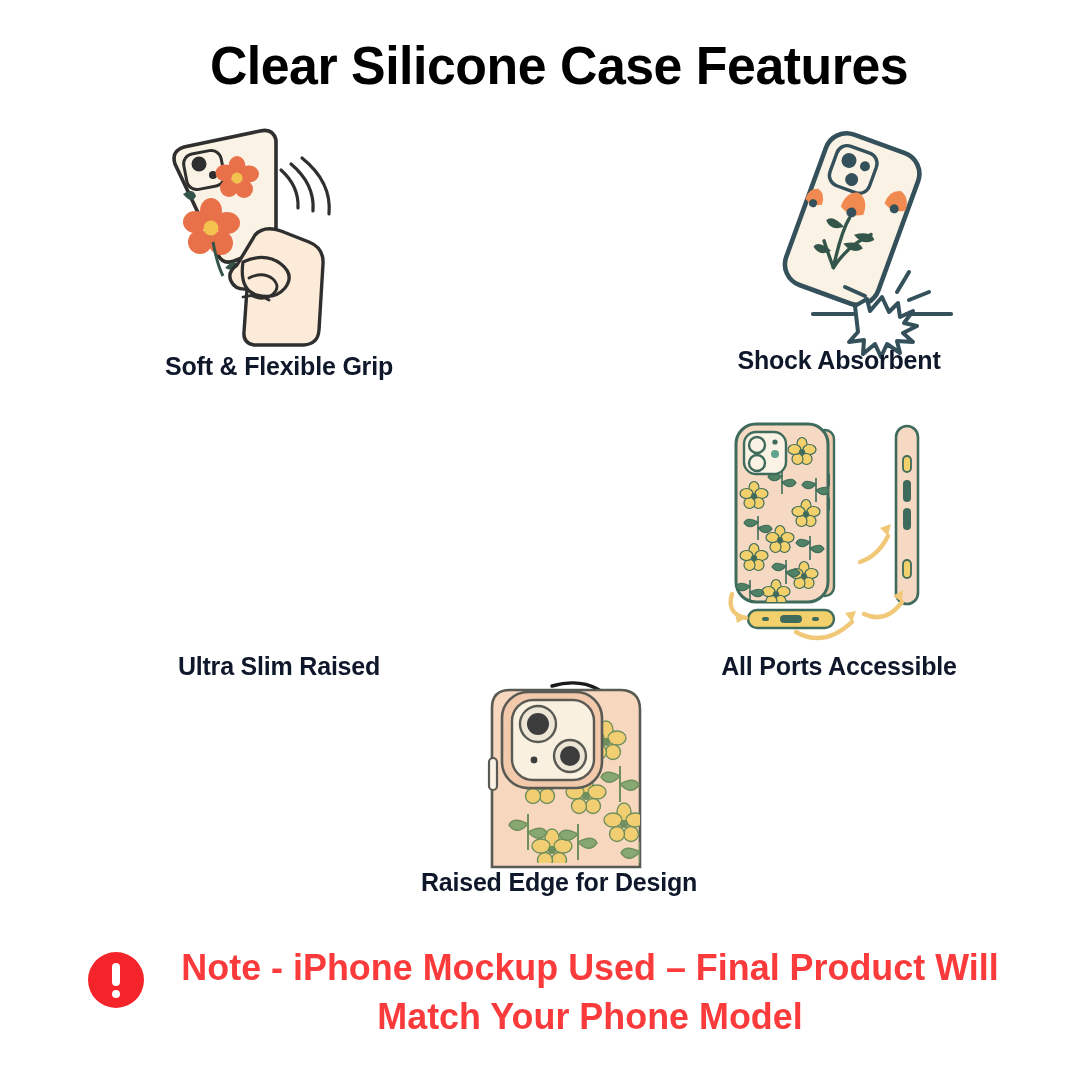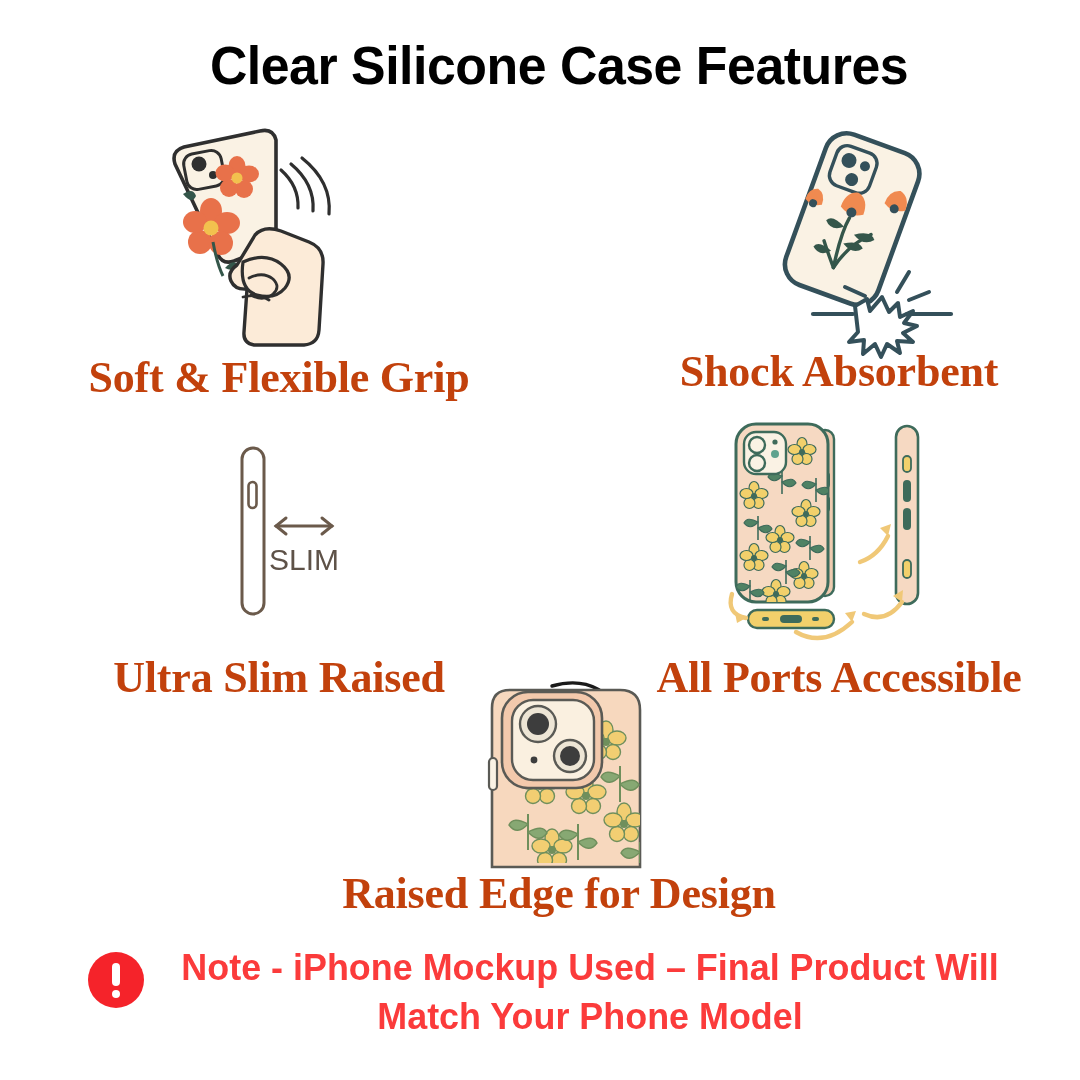--- a/index.html
+++ b/index.html
@@ -20,24 +20,24 @@
     font-weight:700;
     font-size:54px;
     letter-spacing:-0.5px;
     color:#000000;
     transform:scaleX(0.96);
   }
 
   
   .flabel{
     position:absolute;
-    font-family:Liberation Serif, serif;
+    font-family:Liberation Sans, sans-serif;
     font-weight:700;
-    font-size:44px;
-    color:#c2410c;
+    font-size:25px;
+    color:#0f172a;
     text-align:center;
     white-space:nowrap;
     letter-spacing:-0.2px;
   }
   #label-grip{top:352px;left:0;width:520px;}
   #label-shock{top:346px;left:560px;width:520px;}
   #label-slim{top:652px;left:0;width:520px;}
   #label-ports{top:652px;left:560px;width:520px;}
   #label-camera{top:868px;left:0;width:1080px;}
 
@@ -197,36 +197,20 @@
                l -15 2 l 9 -10 z" fill="#FFFFFF" stroke="#34505A" stroke-width="4" stroke-linejoin="round"></path>
 
       <g stroke="#34505A" stroke-width="4" stroke-linecap="round">
         <line x1="146" y1="172" x2="126" y2="163"></line>
         <line x1="178" y1="168" x2="190" y2="148"></line>
         <line x1="190" y1="176" x2="210" y2="168"></line>
       </g>
     </svg>
   </div>
 
-  <div class="illus" id="illus-slim">
-    <svg width="180" height="200" viewBox="0 0 180 200">
-
-      <rect x="38" y="18" width="22" height="166" rx="11" fill="#FFFFFF" stroke="#6B5A4B" stroke-width="3"></rect>
-
-      <rect x="44.5" y="52" width="8" height="26" rx="4" fill="#FFFFFF" stroke="#6B5A4B" stroke-width="2.6"></rect>
-
-      <g stroke="#6B5A4B" stroke-width="3" stroke-linecap="round" fill="none">
-        <line x1="72" y1="96" x2="128" y2="96"></line>
-        <polyline points="82,88 72,96 82,104"></polyline>
-        <polyline points="118,88 128,96 118,104"></polyline>
-      </g>
-
-      <text x="100" y="140" text-anchor="middle" font-family="Liberation Sans, sans-serif" font-size="30" fill="#5E5248">SLIM</text>
-    </svg>
-  </div>
 
   <div class="illus" id="illus-ports">
     <svg width="230" height="235" viewBox="0 0 230 235">
       <defs>
         <clipPath id="caseClip">
           <rect x="12" y="6" width="92" height="178" rx="20"></rect>
         </clipPath>
         <g id="yflower">
           <g fill="#F2D06B" stroke="#3E6B5B" stroke-width="1.2">
             <ellipse cx="0" cy="-8" rx="5" ry="6.5"></ellipse>

